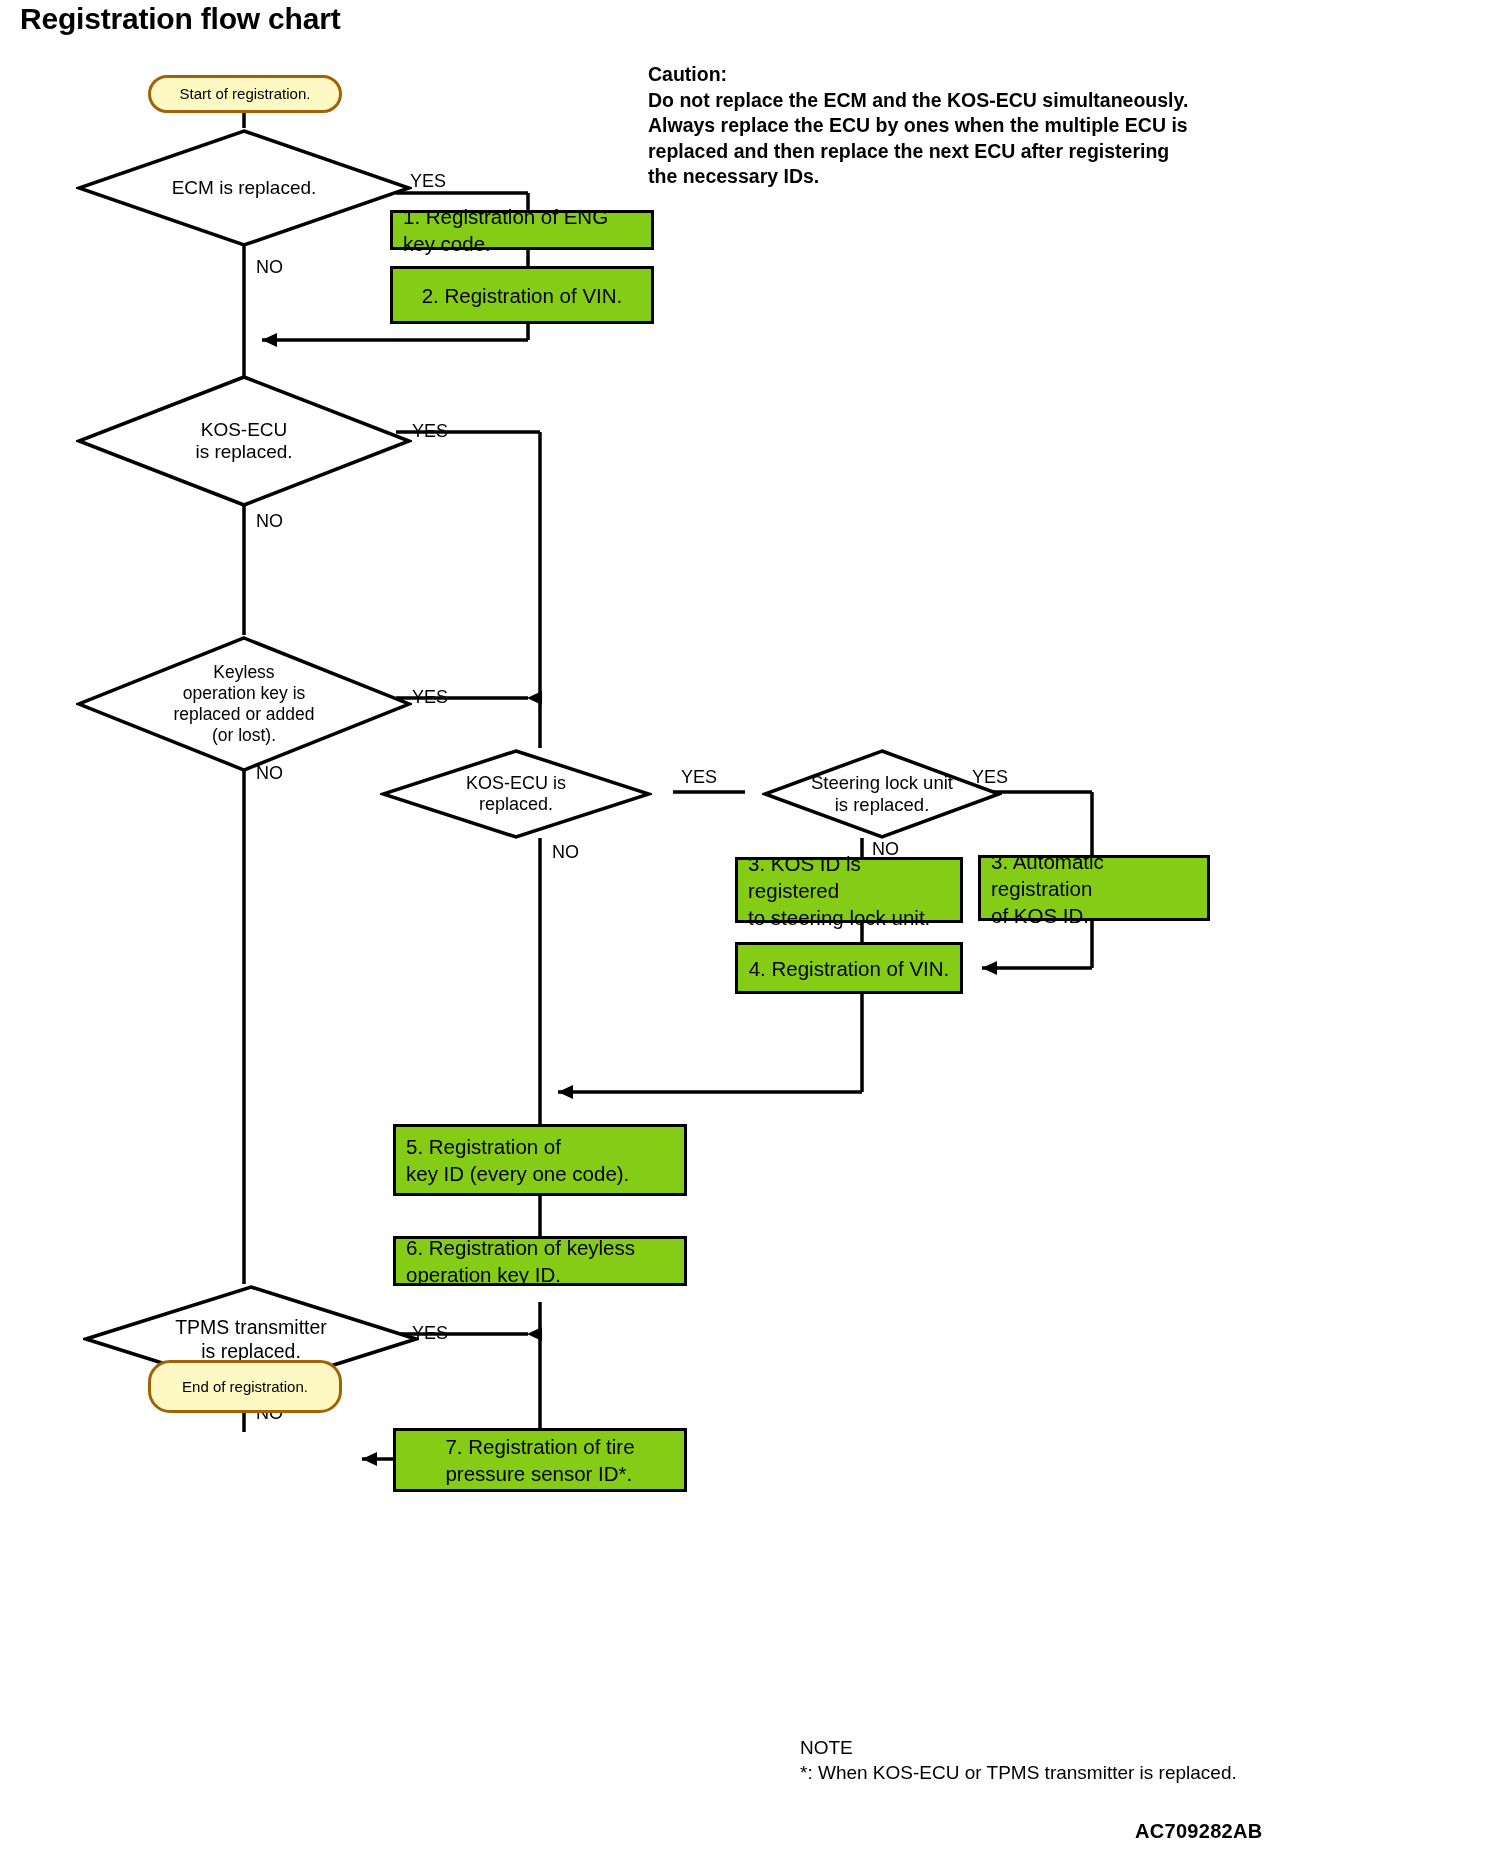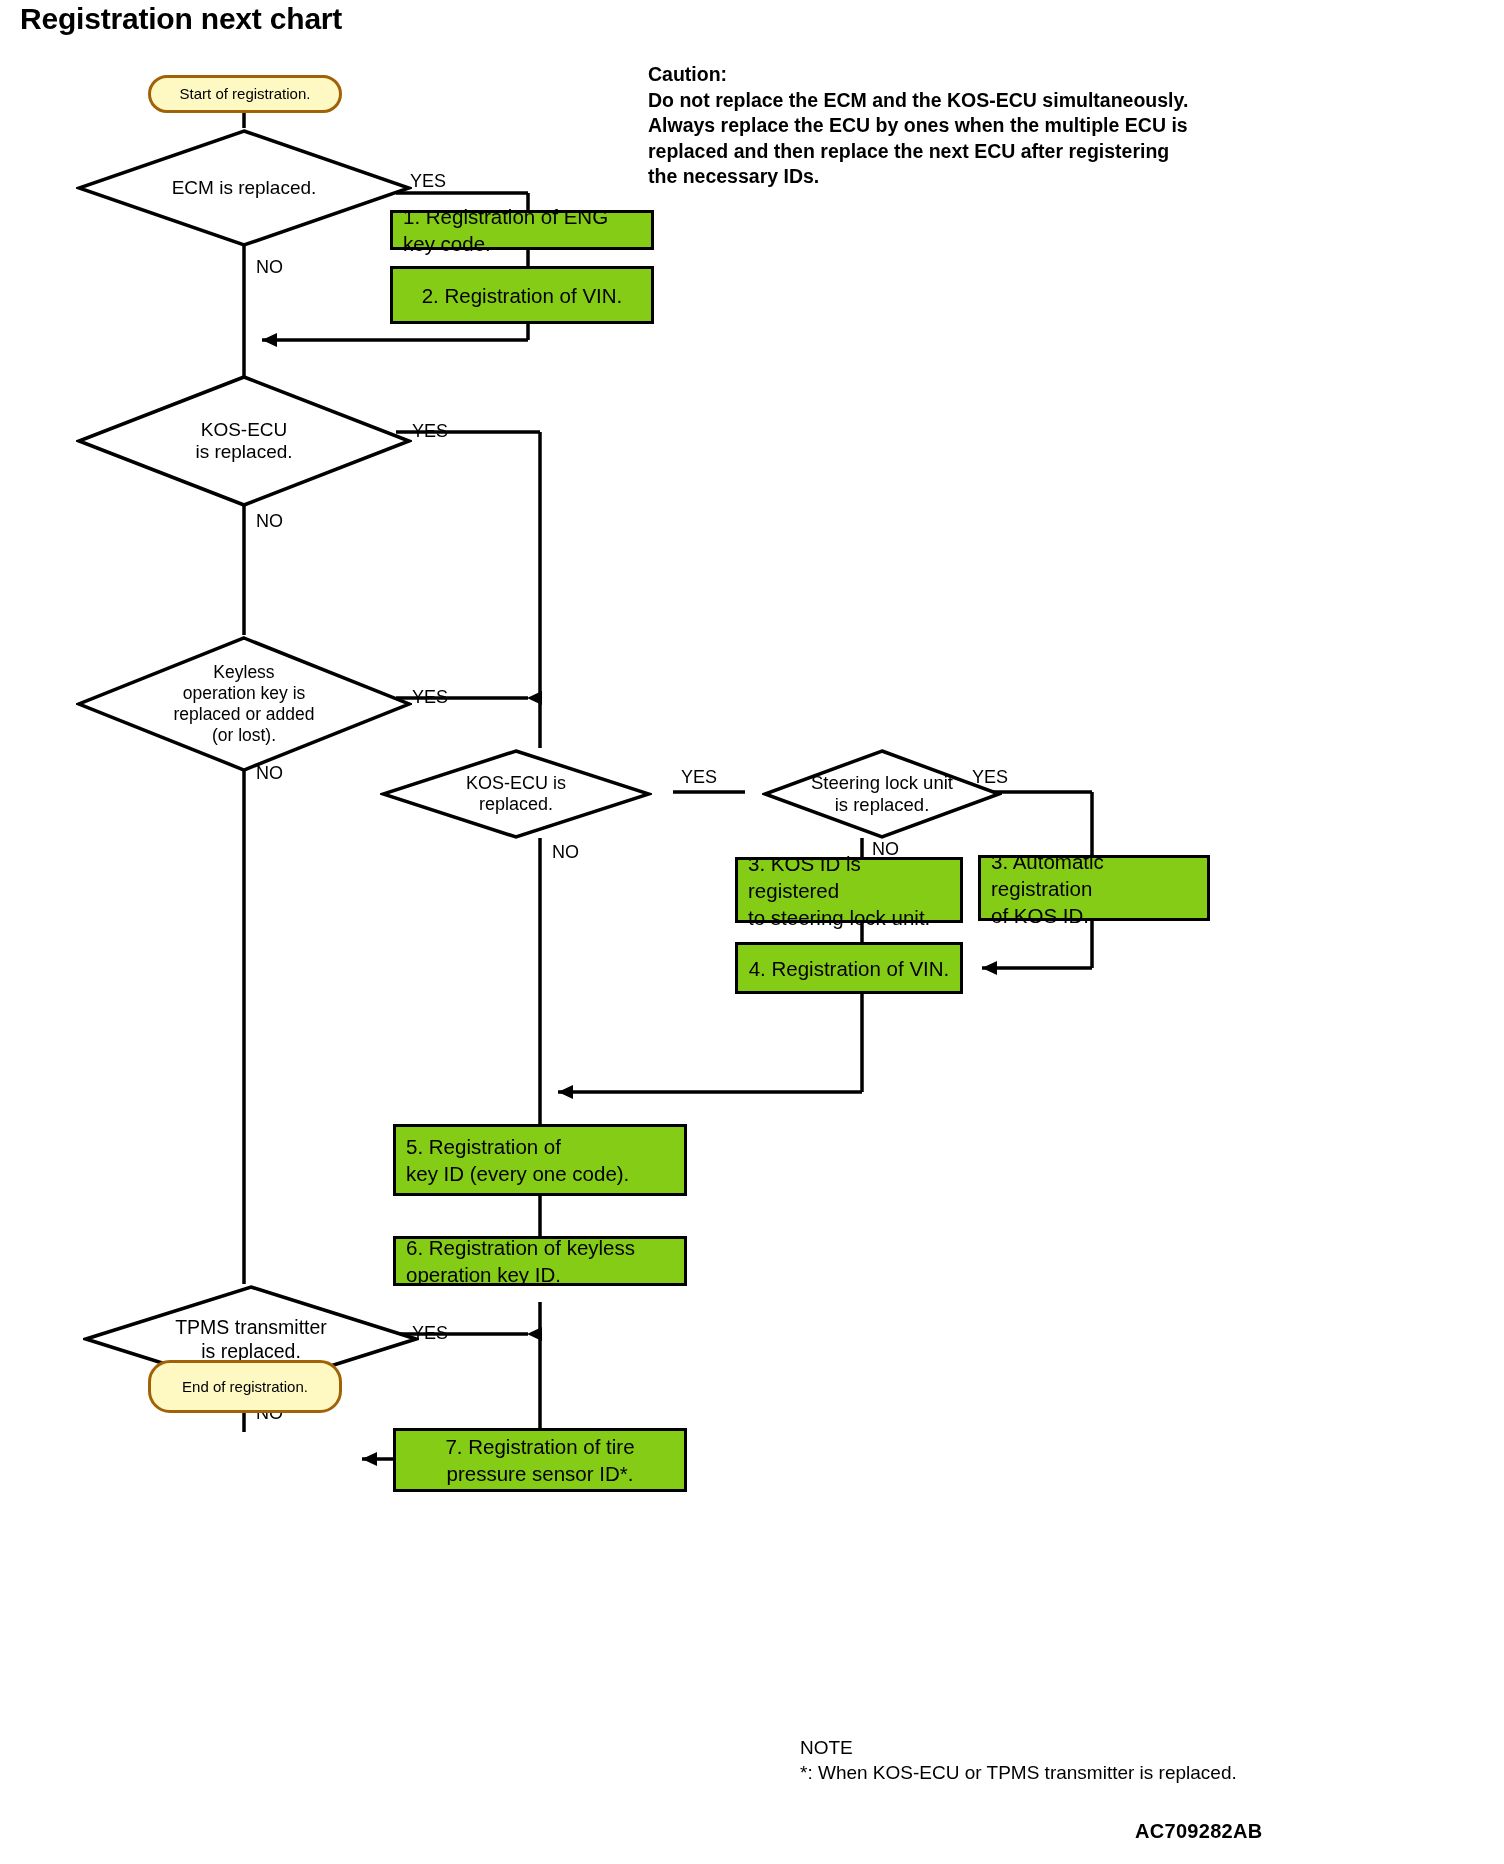--- a/index.html
+++ b/index.html
@@ -72,21 +72,21 @@
     border: 3px solid #000;
     box-sizing: border-box;
     display: flex;
     align-items: center;
     font-size: 20.5px;
     background: #84cc16;
     line-height: 27px;
     padding: 0 10px;
     white-space: pre-line;
   }
-  .box.center { justify-content: center; text-align: center; }
+  .box.center { justify-content: center; }
   .box.left { justify-content: flex-start; text-align: left; }
   
   .dec {
     position: absolute;
   }
   .dec svg { position: absolute; left: 0; top: 0; display: block; }
   .dec .dtext {
     position: absolute;
     left: 0; top: 0;
     width: 100%; height: 100%;
@@ -104,21 +104,21 @@
     line-height: 18px;
     white-space: nowrap;
   }
   .lines { position: absolute; left: 0; top: 0; }
 </style>
 </head>
 <body>
 
 <div id="page">
 
-  <div class="title">Registration next chart</div>
+  <div class="title">Registration flow chart</div>
 
   <div class="caution">Caution:
 Do not replace the ECM and the KOS-ECU simultaneously.
 Always replace the ECU by ones when the multiple ECU is
 replaced and then replace the next ECU after registering
 the necessary IDs.</div>
 
   <div class="note">NOTE
 *: When KOS-ECU or TPMS transmitter is replaced.</div>
 

